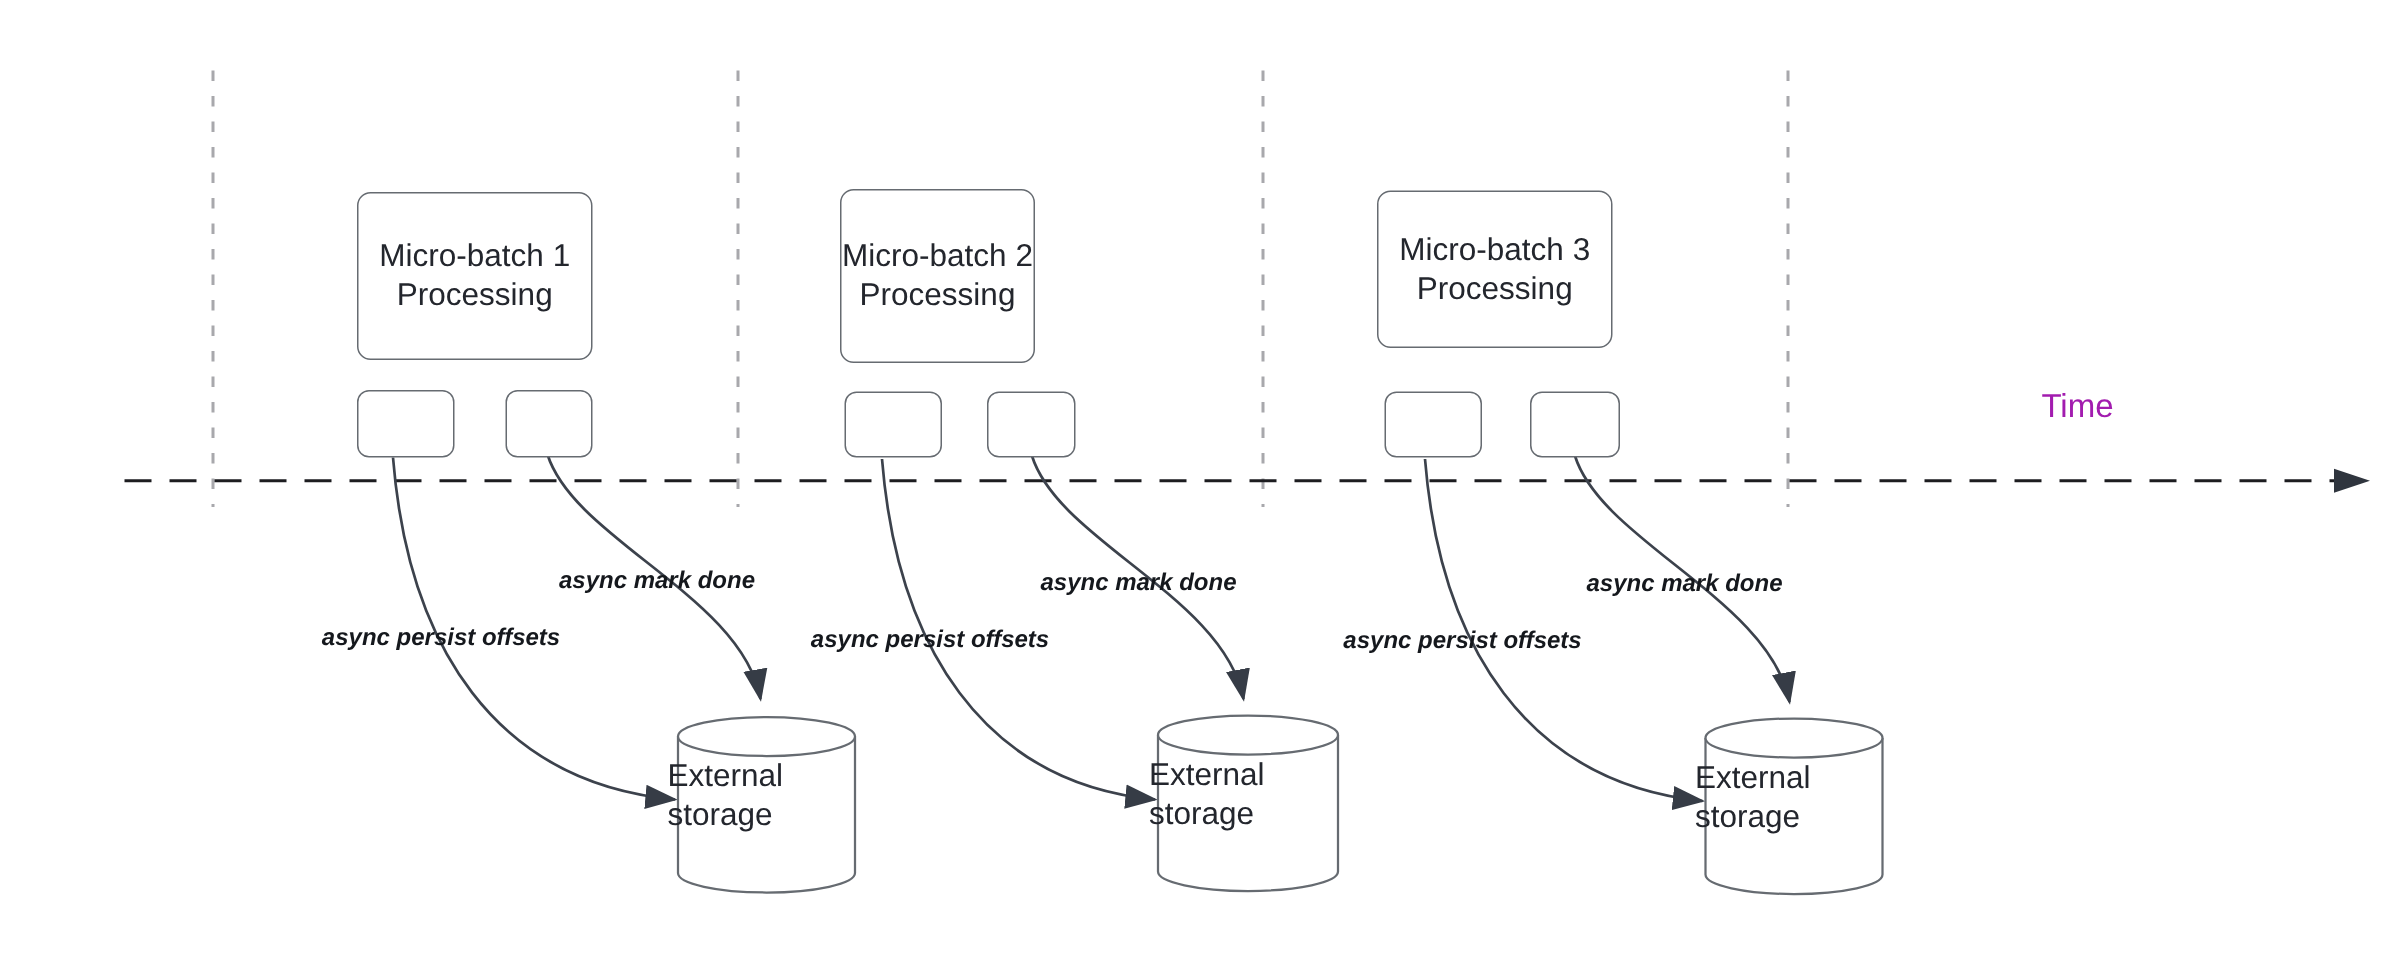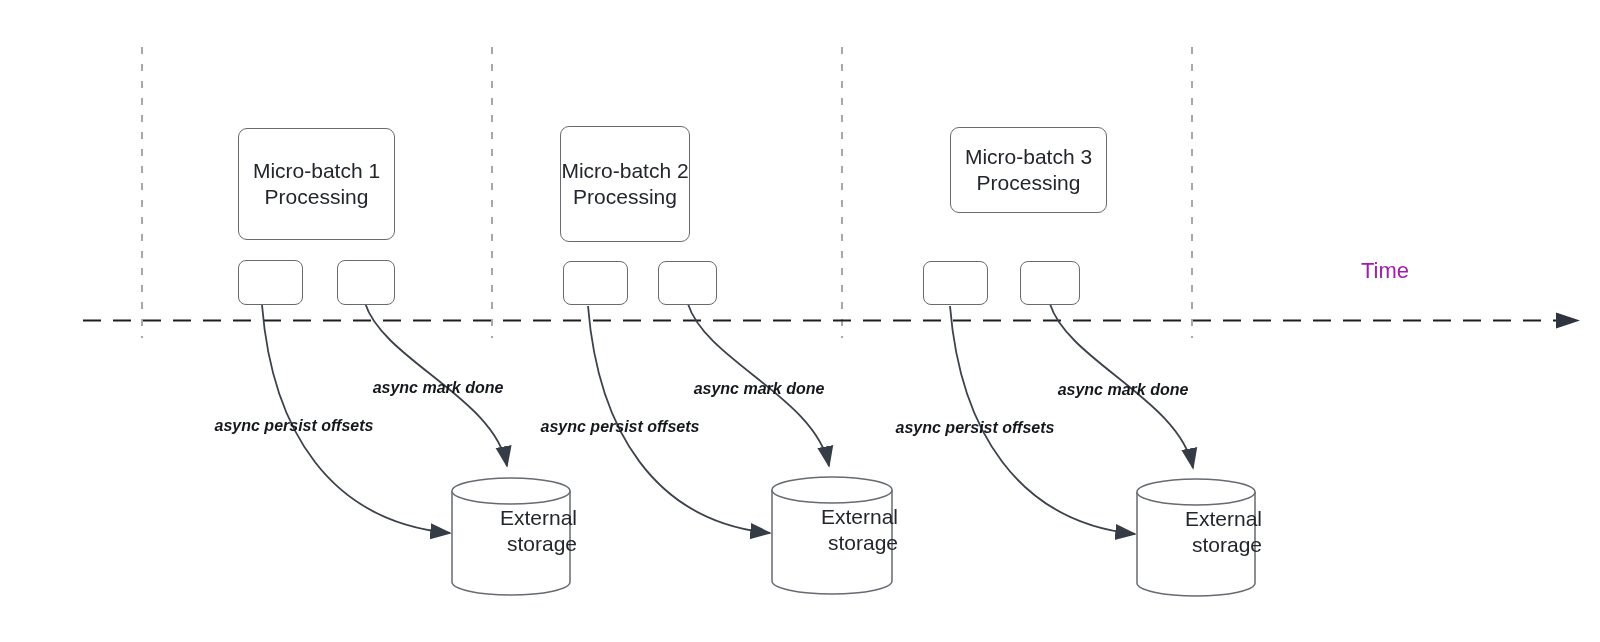--- a/index.html
+++ b/index.html
@@ -27,21 +27,21 @@
     position:absolute;
     border:1.5px solid #666b71;border-radius:8px;background:#ffffff;
     box-sizing:border-box;
   }
   .arrow-label{
     position:absolute;transform:translateX(-50%);
     font-size:16px;font-weight:700;color:#15181d;white-space:nowrap;font-style:italic;
   }
   .cyl-label{
     position:absolute;transform:translateX(-50%);
-    width:132px;text-align:right;
+    width:132px;text-align:left;
     font-size:21px;line-height:26px;color:#23262d;
   }
   .time-label{
     position:absolute;transform:translateX(-50%);
     font-size:22px;line-height:26px;color:#a21caf;white-space:nowrap;
   }
 </style>
 </head>
 <body>
 
@@ -106,21 +106,21 @@
   </div>
   <div class="mini-box" style="left:563px;top:261px;width:65px;height:44px"></div>
   <div class="mini-box" style="left:658px;top:261px;width:59px;height:44px"></div>
   <div class="arrow-label" style="left:620px;top:418px">async persist offsets</div>
   <div class="arrow-label" style="left:759px;top:380px">async mark done</div>
   <div class="cyl-label" style="left:832px;top:504px">
     <div>External</div>
     <div>storage</div>
   </div>
 
-  <div class="proc-box" style="left:950px;top:127px;width:157px;height:86px">
+  <div class="proc-box" style="left:918px;top:127px;width:157px;height:105px">
     <div>Micro-batch 3</div>
     <div>Processing</div>
   </div>
   <div class="mini-box" style="left:923px;top:261px;width:65px;height:44px"></div>
   <div class="mini-box" style="left:1020px;top:261px;width:60px;height:44px"></div>
   <div class="arrow-label" style="left:975px;top:419px">async persist offsets</div>
   <div class="arrow-label" style="left:1123px;top:381px">async mark done</div>
   <div class="cyl-label" style="left:1196px;top:506px">
     <div>External</div>
     <div>storage</div>

